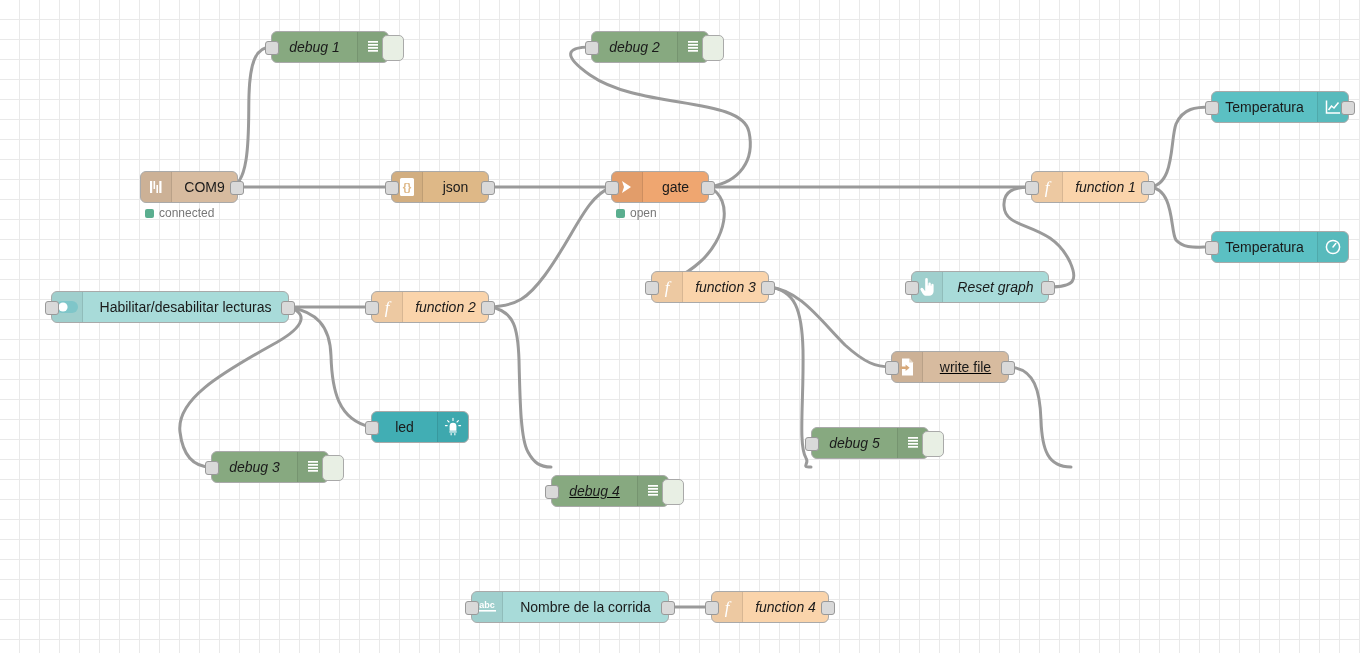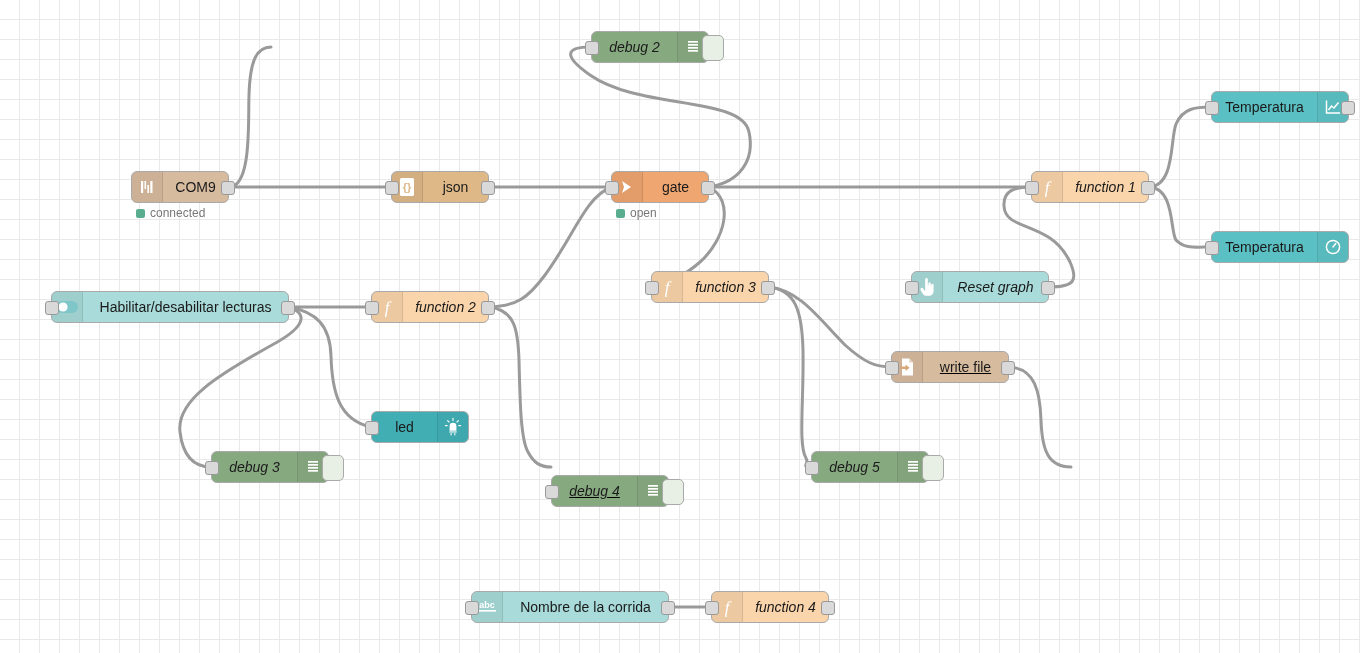--- a/index.html
+++ b/index.html
@@ -123,21 +123,21 @@
     width: 22px;
     height: 26px;
     box-sizing: border-box;
     border: 1px solid #a9a9a9;
     border-radius: 5px;
     background: #e8efe4;
     z-index: 4;
   }
 
   
-  .n-serial   { background: #d7bb9f; }
+  .n-serial   { background: #d7bb9f; margin-left: 9px; }
   .n-json     { background: #deb887; }
   .n-gate     { background: #efa670; }
   .n-function { background: #fad4ab; }
   .n-debug    { background: #87a980; }
   .n-file     { background: #d7bb9f; }
   .n-ui-dark  { background: #41aeb4; }
   .n-ui-light { background: #a8dbd9; justify-content: flex-end; }
   .n-ui-mid   { background: #5bc0c3; }
 
   .icon-white { fill: #ffffff; }
@@ -279,76 +279,93 @@
         <svg width="16" height="20" viewBox="0 0 16 20">
           <text x="8" y="16" font-family="Liberation Serif, serif" font-size="17" font-style="italic" fill="#ffffff" text-anchor="middle">f</text>
         </svg>
       </div>
       <div class="node-label lbl-center italic">function 4</div>
     </div>
     <span class="port in"></span>
     <span class="port out"></span>
   </div>
 
-
-  <div class="node n-debug" style="left:591px;top:31px;width:118px;">
+  <div class="node n-debug" style="left:271px;top:31px;width:118px;">
     <div class="dbg-tab"></div>
     <div class="node-body">
-      <div class="node-label lbl-center italic">debug 2</div>
+      <div class="node-label lbl-center italic">debug 1</div>
       <div class="icon-box right">
         <svg width="16" height="16" viewBox="0 0 16 16">
           <g class="icon-white">
             <rect x="3" y="2" width="10" height="1.7"></rect>
               <rect x="3" y="5" width="10" height="1.7"></rect>
             <rect x="3" y="8" width="10" height="1.7"></rect>
               <rect x="3" y="11" width="10" height="1.7"></rect>
           </g>
         </svg>
       </div>
     </div>
     <span class="port in"></span>
   </div>
 
-  <div class="node n-debug" style="left:211px;top:451px;width:118px;">
+  <div class="node n-debug" style="left:591px;top:31px;width:118px;">
     <div class="dbg-tab"></div>
     <div class="node-body">
-      <div class="node-label lbl-center italic">debug 3</div>
+      <div class="node-label lbl-center italic">debug 2</div>
       <div class="icon-box right">
         <svg width="16" height="16" viewBox="0 0 16 16">
           <g class="icon-white">
             <rect x="3" y="2" width="10" height="1.7"></rect>
               <rect x="3" y="5" width="10" height="1.7"></rect>
             <rect x="3" y="8" width="10" height="1.7"></rect>
               <rect x="3" y="11" width="10" height="1.7"></rect>
           </g>
         </svg>
       </div>
     </div>
     <span class="port in"></span>
   </div>
 
-  <div class="node n-debug" style="left:551px;top:475px;width:118px;text-decoration:underline;">
+  <div class="node n-debug" style="left:211px;top:451px;width:118px;">
     <div class="dbg-tab"></div>
     <div class="node-body">
-      <div class="node-label lbl-center italic">debug 4</div>
+      <div class="node-label lbl-center italic">debug 3</div>
       <div class="icon-box right">
         <svg width="16" height="16" viewBox="0 0 16 16">
           <g class="icon-white">
             <rect x="3" y="2" width="10" height="1.7"></rect>
               <rect x="3" y="5" width="10" height="1.7"></rect>
             <rect x="3" y="8" width="10" height="1.7"></rect>
               <rect x="3" y="11" width="10" height="1.7"></rect>
           </g>
         </svg>
       </div>
     </div>
     <span class="port in"></span>
   </div>
 
-  <div class="node n-debug" style="left:811px;top:451px;width:118px;">
+  <div class="node n-debug" style="left:551px;top:475px;width:118px;text-decoration:underline;">
+    <div class="dbg-tab"></div>
+    <div class="node-body">
+      <div class="node-label lbl-center italic">debug 4</div>
+      <div class="icon-box right">
+        <svg width="16" height="16" viewBox="0 0 16 16">
+          <g class="icon-white">
+            <rect x="3" y="2" width="10" height="1.7"></rect>
+              <rect x="3" y="5" width="10" height="1.7"></rect>
+            <rect x="3" y="8" width="10" height="1.7"></rect>
+              <rect x="3" y="11" width="10" height="1.7"></rect>
+          </g>
+        </svg>
+      </div>
+    </div>
+    <span class="port in"></span>
+  </div>
+
+  <div class="node n-debug" style="left:811px;top:427px;width:118px;">
     <div class="dbg-tab"></div>
     <div class="node-body">
       <div class="node-label lbl-center italic">debug 5</div>
       <div class="icon-box right">
         <svg width="16" height="16" viewBox="0 0 16 16">
           <g class="icon-white">
             <rect x="3" y="2" width="10" height="1.7"></rect>
               <rect x="3" y="5" width="10" height="1.7"></rect>
             <rect x="3" y="8" width="10" height="1.7"></rect>
               <rect x="3" y="11" width="10" height="1.7"></rect>

